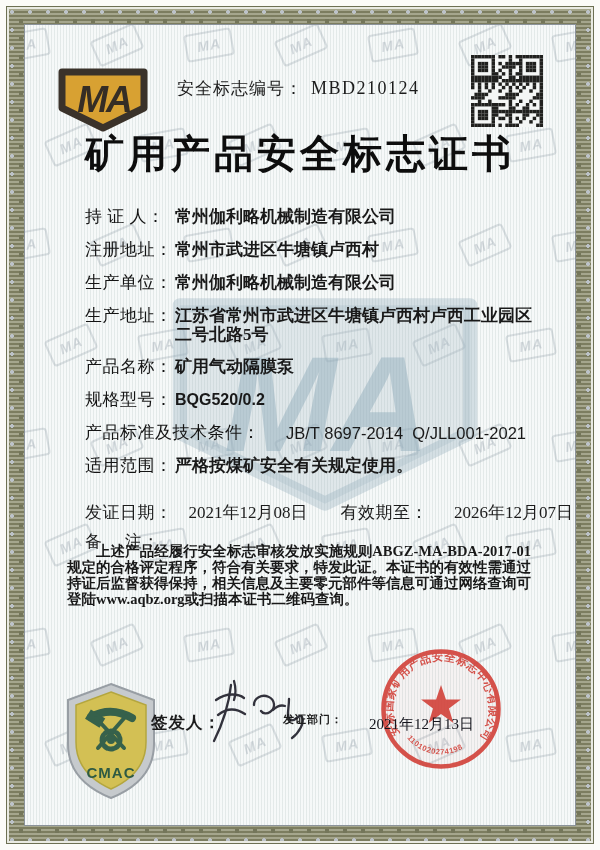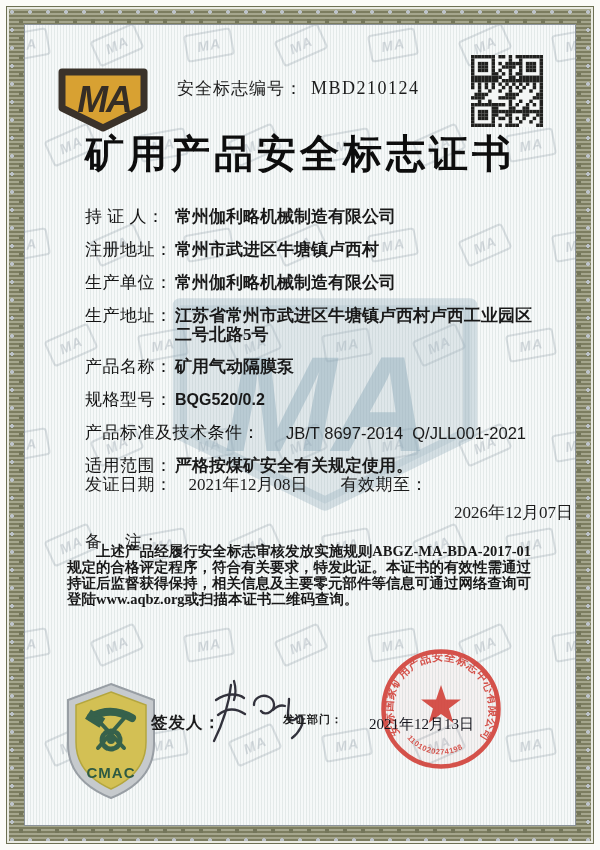--- a/index.html
+++ b/index.html
@@ -44,21 +44,21 @@
   
   .fields{position:absolute;left:60px;right:36px;top:182px;z-index:2;}
   .frow{display:flex;margin-bottom:13px;font-size:17px;line-height:20px;}
   .frow .lbl{flex:0 0 90px;letter-spacing:.5px;color:#141414;white-space:nowrap;}
   .frow .val{flex:1;font-weight:600;white-space:pre-wrap;color:#191919;}
   .frow.addr .val{line-height:19px;}
   .frow.wide .lbl{flex:0 0 auto;padding-right:26px;}
   .frow.spec .val{font-family:"Liberation Sans", sans-serif;font-weight:700;font-size:16px;}
   .frow.std .val{font-family:"Liberation Sans", sans-serif;font-weight:400;font-size:16.5px;}
   
-  .dates{position:absolute;left:60px;top:448px;z-index:2;font-size:17px;display:flex;}
+  .dates{position:absolute;left:60px;top:448px;z-index:2;font-size:17px;display:flex;align-items:flex-end;}
   .dates .dl{letter-spacing:.5px;}
   .dates .dv{font-weight:400;}
   .dates .dv.first{width:152px;margin-left:16px;}
   .dates .dv.second{margin-left:26px;margin-top:28px;}
   .remark{position:absolute;left:60px;top:505px;z-index:2;font-size:17px;letter-spacing:.5px;text-align:right;}
   
   .statement{
     position:absolute;left:42px;top:518px;width:464px;z-index:2;margin:0;
     font-size:14.5px;line-height:16px;font-weight:600;text-align:justify;text-indent:2em;color:#191919;
   }

